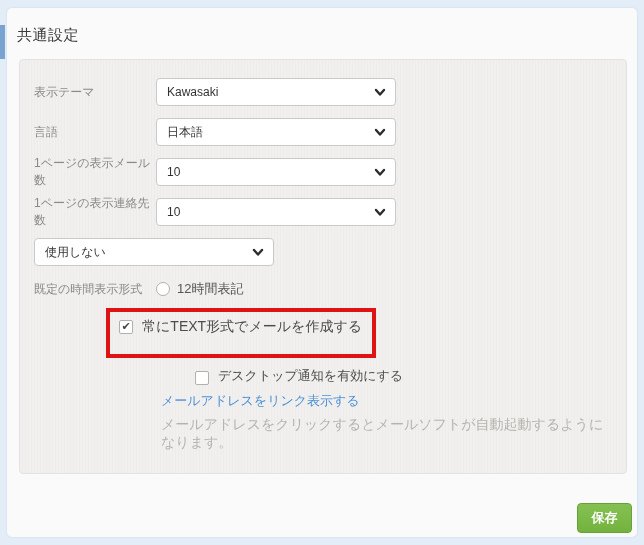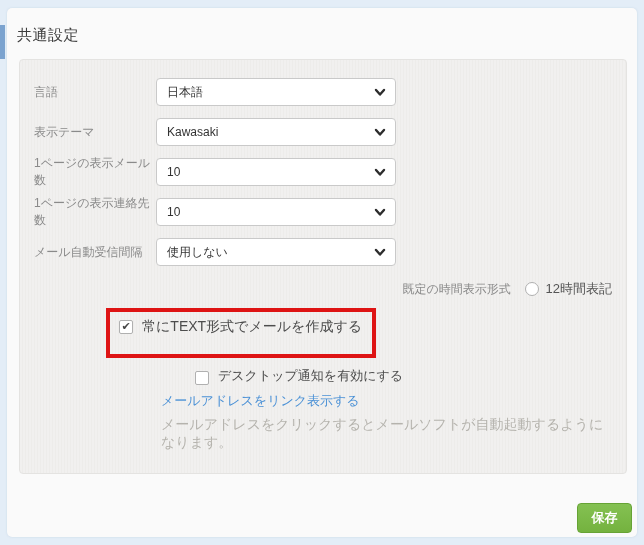--- a/index.html
+++ b/index.html
@@ -39,21 +39,21 @@
   .select {
     width:240px; height:28px;
     background:#fff; border:1px solid #c9c9c9; border-radius:4px;
     display:flex; align-items:center; justify-content:space-between;
     padding:0 9px 0 10px;
     font-size:12px; color:#333;
     cursor:default;
   }
   .chevron { width:12px; height:12px; flex:0 0 12px; }
   .chevron svg { display:block; }
-  .radio-row { display:flex; align-items:center; height:30px; margin-top:2px;justify-content:flex-end; }
+  .radio-row { display:flex; align-items:center; height:30px; margin-top:2px; }
   .radio-group { display:flex; align-items:center; gap:24px;flex-direction:column; }
   .radio-option { display:flex; align-items:center; gap:7px; font-size:13px; color:#555; }
   .radio {
     width:14px; height:14px; border-radius:50%;
     background:#fff; border:1px solid #b0b0b0;
     display:inline-flex; align-items:center; justify-content:center;
   }
   .radio.checked::after {
     content:""; width:6px; height:6px; border-radius:50%; background:#55606a;
   }
@@ -96,44 +96,44 @@
 <body>
 
 <div class="left-accent"></div>
 
 <div class="card">
   <div class="page-title">共通設定</div>
 
   <div class="panel">
 
     <div class="form-row">
+      <div class="form-label">表示テーマ</div>
+      <div class="select">
+        <span>Kawasaki</span>
+        <span class="chevron">
+          <svg width="12" height="12" viewBox="0 0 12 12">
+              <polyline points="2,4 6,8.5 10,4" fill="none" stroke="#2d2d2d" stroke-width="2.4" stroke-linecap="round" stroke-linejoin="round"></polyline>
+            </svg>
+        </span>
+      </div>
+    </div>
+
+    <div class="form-row">
       <div class="form-label">言語</div>
       <div class="select">
         <span>日本語</span>
         <span class="chevron">
           <svg width="12" height="12" viewBox="0 0 12 12">
               <polyline points="2,4 6,8.5 10,4" fill="none" stroke="#2d2d2d" stroke-width="2.4" stroke-linecap="round" stroke-linejoin="round"></polyline>
             </svg>
         </span>
       </div>
     </div>
 
     <div class="form-row">
-      <div class="form-label">表示テーマ</div>
-      <div class="select">
-        <span>Kawasaki</span>
-        <span class="chevron">
-          <svg width="12" height="12" viewBox="0 0 12 12">
-              <polyline points="2,4 6,8.5 10,4" fill="none" stroke="#2d2d2d" stroke-width="2.4" stroke-linecap="round" stroke-linejoin="round"></polyline>
-            </svg>
-        </span>
-      </div>
-    </div>
-
-    <div class="form-row">
       <div class="form-label">1ページの表示メール数</div>
       <div class="select">
         <span>10</span>
         <span class="chevron">
           <svg width="12" height="12" viewBox="0 0 12 12">
               <polyline points="2,4 6,8.5 10,4" fill="none" stroke="#2d2d2d" stroke-width="2.4" stroke-linecap="round" stroke-linejoin="round"></polyline>
             </svg>
         </span>
       </div>
     </div>
@@ -144,21 +144,20 @@
         <span>10</span>
         <span class="chevron">
           <svg width="12" height="12" viewBox="0 0 12 12">
               <polyline points="2,4 6,8.5 10,4" fill="none" stroke="#2d2d2d" stroke-width="2.4" stroke-linecap="round" stroke-linejoin="round"></polyline>
             </svg>
         </span>
       </div>
     </div>
 
     <div class="form-row">
-      <div class="form-label">メール自動受信間隔</div>
       <div class="select">
         <span>使用しない</span>
         <span class="chevron">
           <svg width="12" height="12" viewBox="0 0 12 12">
               <polyline points="2,4 6,8.5 10,4" fill="none" stroke="#2d2d2d" stroke-width="2.4" stroke-linecap="round" stroke-linejoin="round"></polyline>
             </svg>
         </span>
       </div>
     </div>
 

